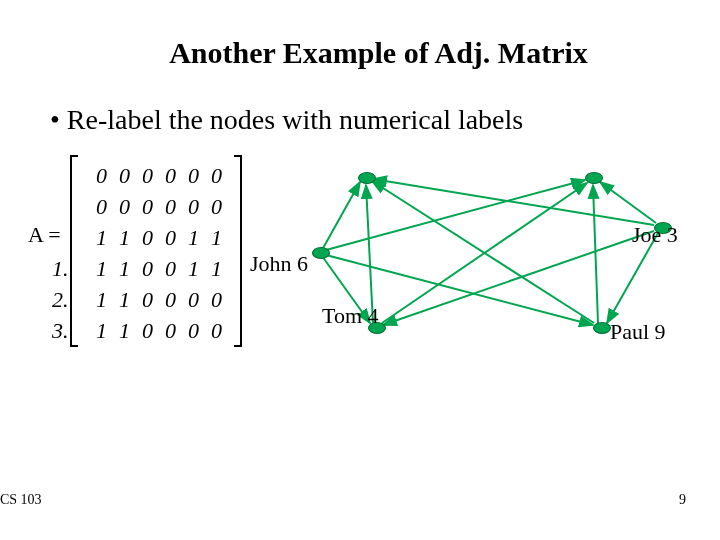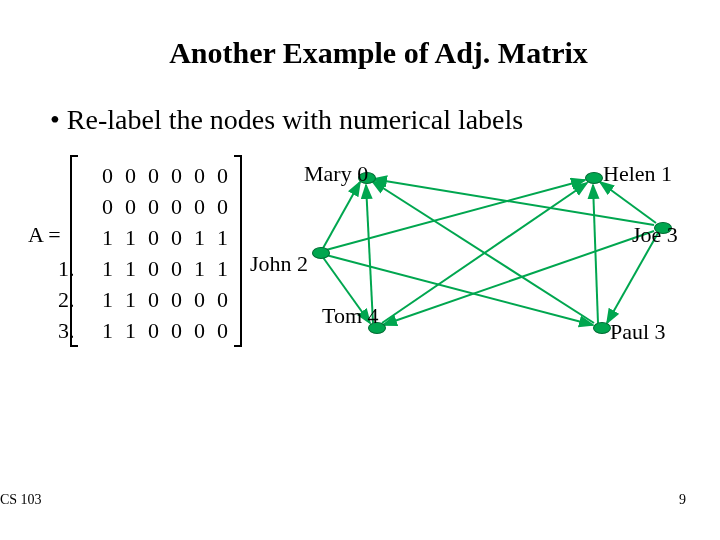--- a/index.html
+++ b/index.html
@@ -47,24 +47,25 @@
     top: 0;
     width: 8px;
     height: 100%;
     border-top: 2px solid #000;
     border-bottom: 2px solid #000;
   }
   .bracket-left { left: 0; border-left: 2px solid #000; }
   .bracket-right { right: 0; border-right: 2px solid #000; }
   .mrow {
     position: absolute;
-    left: 26px;
+    left: 20px;
     font-size: 22px;
     white-space: nowrap;
     letter-spacing: 0px;
+    font-style: italic;
   }
   .mcell { display: inline-block; width: 23px; text-align: center; }
   .rnum {
     position: absolute;
     left: -38px;
     font-size: 22px;
     width: 32px;
   }
   .graph {
     position: absolute;
@@ -177,22 +178,20 @@
     <line class="edge" x1="288" y1="168" x2="283" y2="30" marker-end="url(#ah)"></line>
   </svg>
 
   <div class="node" style="left:48px;top:17px"></div>
   <div class="node" style="left:275px;top:17px"></div>
   <div class="node" style="left:2px;top:92px"></div>
   <div class="node" style="left:344px;top:67px"></div>
   <div class="node" style="left:58px;top:167px"></div>
   <div class="node" style="left:283px;top:167px"></div>
 
-  <div class="nlabel" style="left:-6px;top:6px">Mary 0</div>
-  <div class="nlabel" style="left:293px;top:6px">Helen 1</div>
-  <div class="nlabel" style="left:-60px;top:96px">John 2</div>
+  <div class="nlabel" style="left:-60px;top:96px">John 6</div>
   <div class="nlabel" style="left:322px;top:67px">Joe 3</div>
   <div class="nlabel" style="left:12px;top:148px">Tom 4</div>
-  <div class="nlabel" style="left:300px;top:164px">Paul 3</div>
+  <div class="nlabel" style="left:300px;top:164px">Paul 9</div>
 </div>
 
 <div class="footer-center">CS 103</div>
 <div class="footer-right">9</div>
 
 </body></html>

